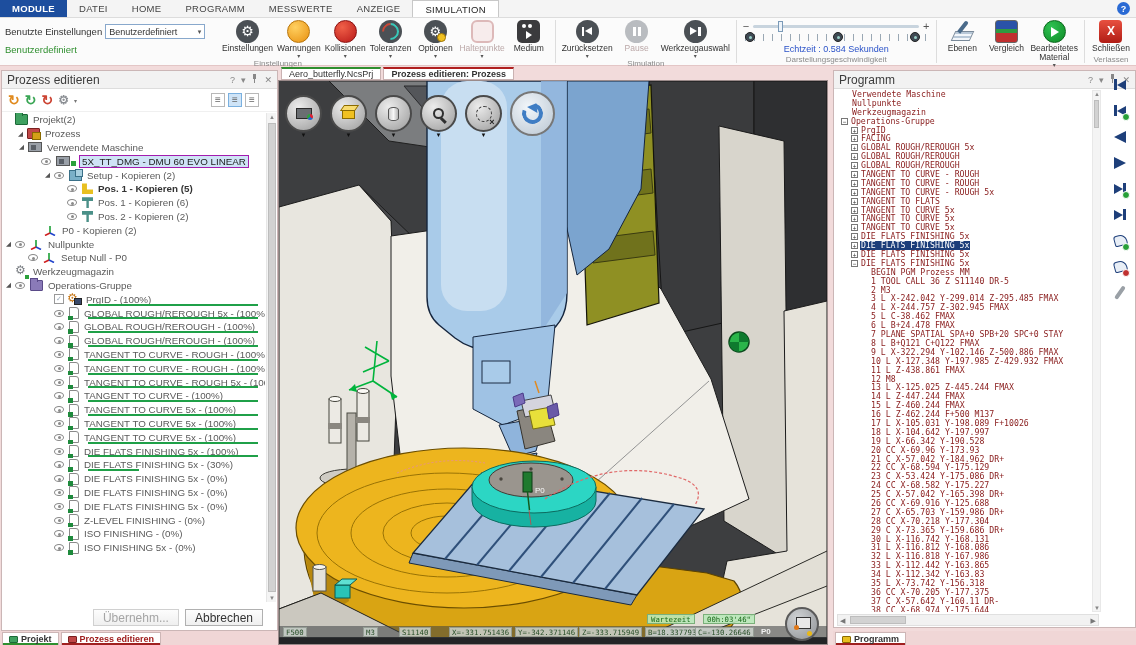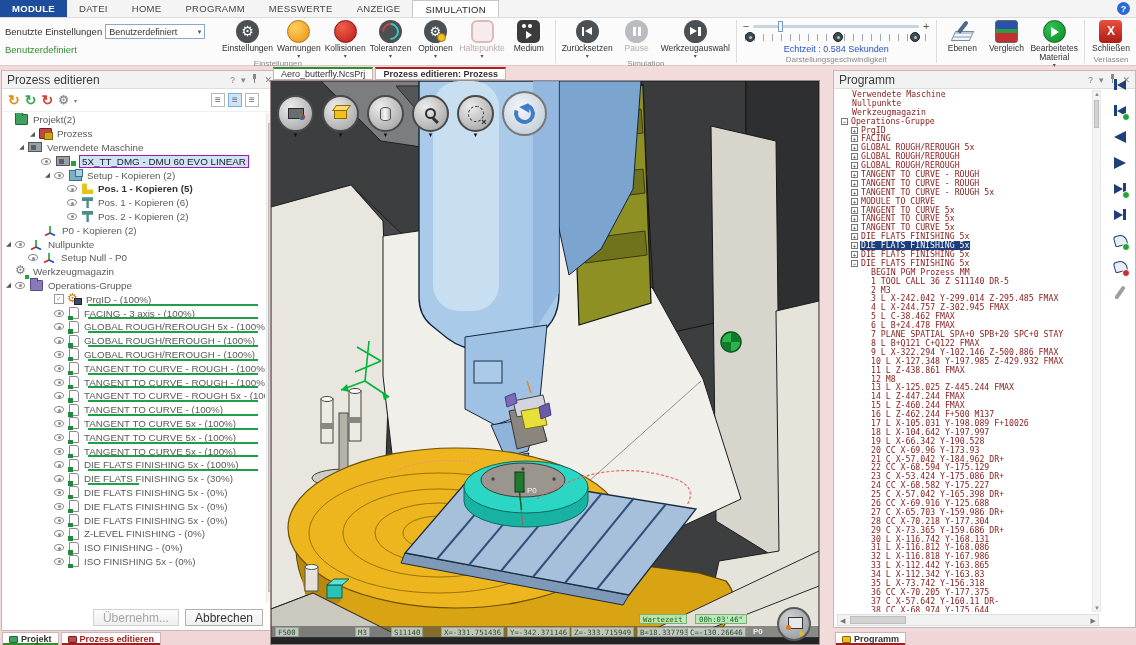--- a/index.html
+++ b/index.html
@@ -125,21 +125,21 @@
   .btab{height:13px;background:#fff;border:1px solid #cdb6b6;border-bottom:none;display:flex;align-items:center;gap:3px;padding:0 6px;font-size:9px;color:#333;font-weight:bold;white-space:nowrap}
   .btab.green{box-shadow:inset 0 -2px 0 #2f8f2f}
   .btab.red{box-shadow:inset 0 -2px 0 #a02020;color:#a02020}
   .btab.darkred{box-shadow:inset 0 -2px 0 #a02020;color:#333}
   .fold{width:9px;height:7px;border-radius:1px;flex:none}
   .f-green{background:#3fa060;border:1px solid #1c6a38}
   .f-red{background:#c04848;border:1px solid #7a2020}
   .f-yellow{background:#e8c020;border:1px solid #8a6a00}
 
   
-  .vp{position:absolute;left:270px;top:67px;width:550px;height:578px}
+  .vp{position:absolute;left:278px;top:67px;width:550px;height:578px}
   .vtabs{height:13px;display:flex;gap:2px;padding-left:3px}
   .vtab{background:#fff;border:1px solid #c9b2b2;font-size:9px;display:flex;align-items:center;padding:0 7px;color:#333;white-space:nowrap}
   .vtab.green{border-top:2px solid #2f8f2f}
   .vtab.red{border-top:2px solid #b02020;font-weight:bold}
   .canvas{position:absolute;left:0;top:13px;width:550px;height:565px;background:#3d3e40;overflow:hidden;border:1px solid #9a8a8a}
   .viewbtns{position:absolute;left:6px;top:10px;display:flex;gap:8px;align-items:center}
   .vcirc{width:37px;height:37px;border-radius:50%;background:radial-gradient(circle at 35% 30%,#ececec,#9b9b9b);border:2px solid #4a4a4a;position:relative;display:flex;align-items:center;justify-content:center}
   .vcaret{position:absolute;left:50%;bottom:-8px;transform:translateX(-50%);font-size:6px;color:#111}
   .shp-machine{width:16px;height:11px;background:#6a6e72;border:1px solid #2a2a2a;position:relative}
   .shp-machine::after{content:"";position:absolute;right:-2px;bottom:-2px;width:6px;height:6px;border-radius:50%;background:conic-gradient(#d23 0 33%,#2a62c2 33% 66%,#2fa040 66%)}
@@ -348,21 +348,21 @@
         <span class="vbtn sel">≡</span>
         <span class="vbtn">≡</span>
       </div>
     </div>
     <div class="ltree">
         <div class="t-row" style="padding-left: 4px;">
           <span class="exp-sp"></span>
           <span class="ic folder-green-icon"></span>
           <span class="t-label">Projekt(2)</span>
         </div>
-        <div class="t-row" style="padding-left: 16px; margin-left: 12px;">
+        <div class="t-row" style="padding-left: 16px;">
           <span class="exp">◢</span>
           <span class="ic folder-red-icon"></span>
           <span class="t-label">Prozess</span>
         </div>
         <div class="t-row" style="padding-left: 17px;">
           <span class="exp">◢</span>
           <span class="ic machine-icon"></span>
           <span class="t-label">Verwendete Maschine</span>
         </div>
         <div class="t-row" style="padding-left: 30px;">
@@ -433,28 +433,20 @@
         <div class="t-row" style="padding-left: 4px;">
           <span class="exp">◢</span>
           <span class="eye"></span>
           <span class="ic folder-purple-icon"></span>
           <span class="t-label">Operations-Gruppe</span>
         </div>
         <div class="op-row">
           <span class="chk">✓</span>
           <span class="ic program-gear-icon"></span>
           <span class="t-label">PrgID - (100%)</span>
-          <span class="op-bar">
-            <span class="op-fill" style="width: 100%;"></span>
-          </span>
-        </div>
-        <div class="op-row">
-          <span class="eye"></span>
-          <span class="ic operation-doc-icon"></span>
-          <span class="t-label">FACING - 3 axis - (100%)</span>
           <span class="op-bar">
             <span class="op-fill" style="width: 100%;"></span>
           </span>
         </div>
         <div class="op-row">
           <span class="eye"></span>
           <span class="ic operation-doc-icon"></span>
           <span class="t-label">GLOBAL ROUGH/REROUGH 5x - (100%)</span>
           <span class="op-bar">
             <span class="op-fill" style="width: 100%;"></span>
@@ -778,21 +770,21 @@
         <div class="nrow" style="padding-left: 14px;"><span class="nlabel">Werkzeugmagazin</span></div>
         <div class="nrow" style="padding-left: 4px;"><span class="pm">−</span><span class="nlabel">Operations-Gruppe</span></div>
         <div class="nrow" style="padding-left: 14px;"><span class="pm">+</span><span class="nlabel">PrgID</span></div>
         <div class="nrow" style="padding-left: 14px;"><span class="pm">+</span><span class="nlabel">FACING</span></div>
         <div class="nrow" style="padding-left: 14px;"><span class="pm">+</span><span class="nlabel">GLOBAL ROUGH/REROUGH 5x</span></div>
         <div class="nrow" style="padding-left: 14px;"><span class="pm">+</span><span class="nlabel">GLOBAL ROUGH/REROUGH</span></div>
         <div class="nrow" style="padding-left: 14px;"><span class="pm">+</span><span class="nlabel">GLOBAL ROUGH/REROUGH</span></div>
         <div class="nrow" style="padding-left: 14px;"><span class="pm">+</span><span class="nlabel">TANGENT TO CURVE - ROUGH</span></div>
         <div class="nrow" style="padding-left: 14px;"><span class="pm">+</span><span class="nlabel">TANGENT TO CURVE - ROUGH</span></div>
         <div class="nrow" style="padding-left: 14px;"><span class="pm">+</span><span class="nlabel">TANGENT TO CURVE - ROUGH 5x</span></div>
-        <div class="nrow" style="padding-left: 14px;"><span class="pm">+</span><span class="nlabel">MODULE TO CURVE</span></div>
+        <div class="nrow" style="padding-left: 14px;"><span class="pm">+</span><span class="nlabel">TANGENT TO FLATS</span></div>
         <div class="nrow" style="padding-left: 14px;"><span class="pm">+</span><span class="nlabel">TANGENT TO CURVE 5x</span></div>
         <div class="nrow" style="padding-left: 14px;"><span class="pm">+</span><span class="nlabel">TANGENT TO CURVE 5x</span></div>
         <div class="nrow" style="padding-left: 14px;"><span class="pm">+</span><span class="nlabel">TANGENT TO CURVE 5x</span></div>
         <div class="nrow" style="padding-left: 14px;"><span class="pm">+</span><span class="nlabel">DIE FLATS FINISHING 5x</span></div>
         <div class="nrow nsel" style="padding-left: 14px;"><span class="pm">+</span><span class="nlabel">DIE FLATS FINISHING 5x</span></div>
         <div class="nrow" style="padding-left: 14px;"><span class="pm">+</span><span class="nlabel">DIE FLATS FINISHING 5x</span></div>
         <div class="nrow" style="padding-left: 14px;"><span class="pm">−</span><span class="nlabel">DIE FLATS FINISHING 5x</span></div>
         <div class="crow">BEGIN PGM Prozess MM</div>
         <div class="crow">1 TOOL CALL 36 Z S11140 DR-5</div>
         <div class="crow">2 M3</div>

